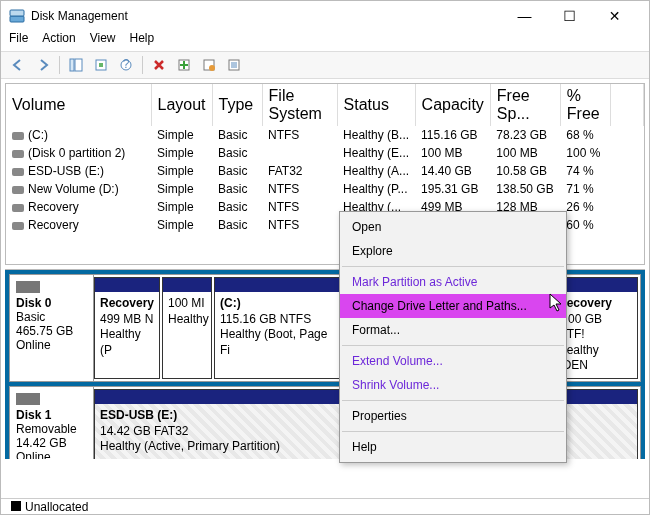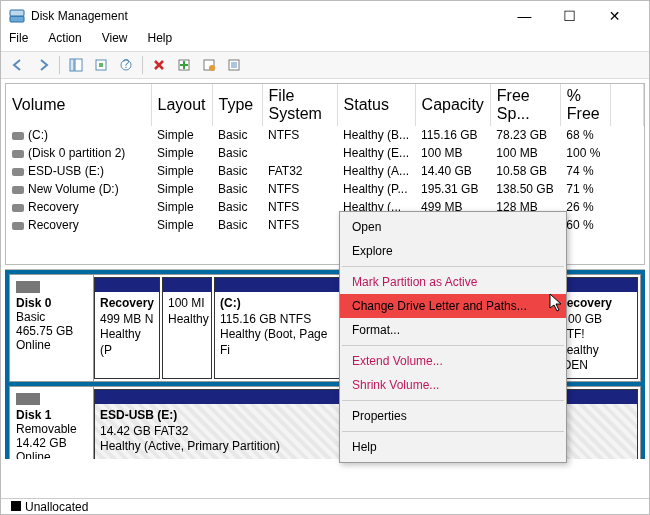--- a/index.html
+++ b/index.html
@@ -2,21 +2,21 @@
 <html><head>
 <meta charset="utf-8">
 <style>
   * { box-sizing: border-box; margin: 0; padding: 0; font-family: "Segoe UI", Tahoma, sans-serif; font-size: 12px; }
   body { width: 650px; height: 515px; background: #fff; overflow: hidden; border: 1px solid #bbb; position: relative; }
   .titlebar { height: 30px; display: flex; align-items: center; justify-content: space-between; padding: 0 12px 0 8px; }
   .titlebar .title { display: flex; align-items: center; gap: 6px; font-size: 12px; }
   .titlebar .app-icon { width: 16px; height: 16px; display: inline-block; }
   .win-controls { display: flex; }
   .win-controls div { width: 45px; height: 30px; display: flex; align-items: center; justify-content: center; font-size: 14px; font-family: sans-serif; }
-  .menubar { height: 20px; display: flex; gap: 20px; padding: 0 8px; font-size: 12px; }
+  .menubar { height: 20px; display: flex; gap: 14px; padding: 0 8px; font-size: 12px; }
   .menubar span { cursor: default; }
   .toolbar { height: 28px; border-top: 1px solid #ddd; border-bottom: 1px solid #ddd; display: flex; align-items: center; gap: 3px; padding: 0 6px; background: #f7f7f7; }
   .toolbar .tb { width: 22px; height: 22px; display: flex; align-items: center; justify-content: center; border: 1px solid transparent; }
   .toolbar .sep { width: 1px; height: 18px; background: #ccc; margin: 0 2px; }
   .table-wrap { border: 1px solid #bbb; margin: 4px; }
   table { width: 100%; border-collapse: collapse; }
   thead th { text-align: left; font-weight: normal; padding: 3px 6px; border-right: 1px solid #ddd; background: #fff; font-size: 16px; }
   tbody td { padding: 2px 6px; font-size: 12px; white-space: nowrap; overflow: hidden; text-overflow: ellipsis; }
   .vol-icon { display: inline-block; width: 12px; height: 8px; background: #888; border-radius: 2px; margin-right: 4px; vertical-align: middle; }
   .disks { margin: 4px; border-top: 1px solid #bbb; height: 190px; overflow-y: scroll; background:#0369a1; }
@@ -26,22 +26,22 @@
   .disk-parts { flex:1; display:flex; }
   .part { border:1px solid #333; margin:2px 2px 2px 0; display:flex; flex-direction:column; }
   .part .stripe { height:14px; background:#1a237e; }
   .part .body { padding:4px 5px; font-size:11px; line-height:1.3; overflow:hidden; }
   .part .body .pn { font-weight:bold; white-space:nowrap; }
   .hatched .body { background:repeating-linear-gradient(45deg,#f4f4f4,#f4f4f4 4px,#e8e8e8 4px,#e8e8e8 8px); }
   .legend { position:absolute; bottom:0; left:0; right:0; height:16px; border-top:1px solid #ccc; display:flex; align-items:center; gap:14px; padding:0 10px; font-size:12px; background:#fff;}
   .legend .sw { width:10px; height:10px; display:inline-block; margin-right:4px; }
   .ctx { position:absolute; left:338px; top:210px; width:228px; background:#f2f2f2; border:1px solid #999; box-shadow:2px 2px 6px rgba(0,0,0,0.25); padding:3px 0; z-index:10;}
   .ctx .mi { padding:5px 12px; font-size:12px; color:#000; }
-  .ctx .mi.dis { color:#be185d; }
-  .ctx .mi.hl { background:#ef4444; }
+  .ctx .mi.dis { color:#6d28d9; }
+  .ctx .mi.hl { background:#d946ef; }
   .ctx hr { border:none; border-top:1px solid #ccc; margin:3px 2px; }
   .cursor { position:absolute; left:548px; top:292px; z-index:11; }
 </style>
 </head>
 <body>
 
 <div class="titlebar">
   <div class="title">
     <span class="app-icon">
       <svg width="16" height="16">

